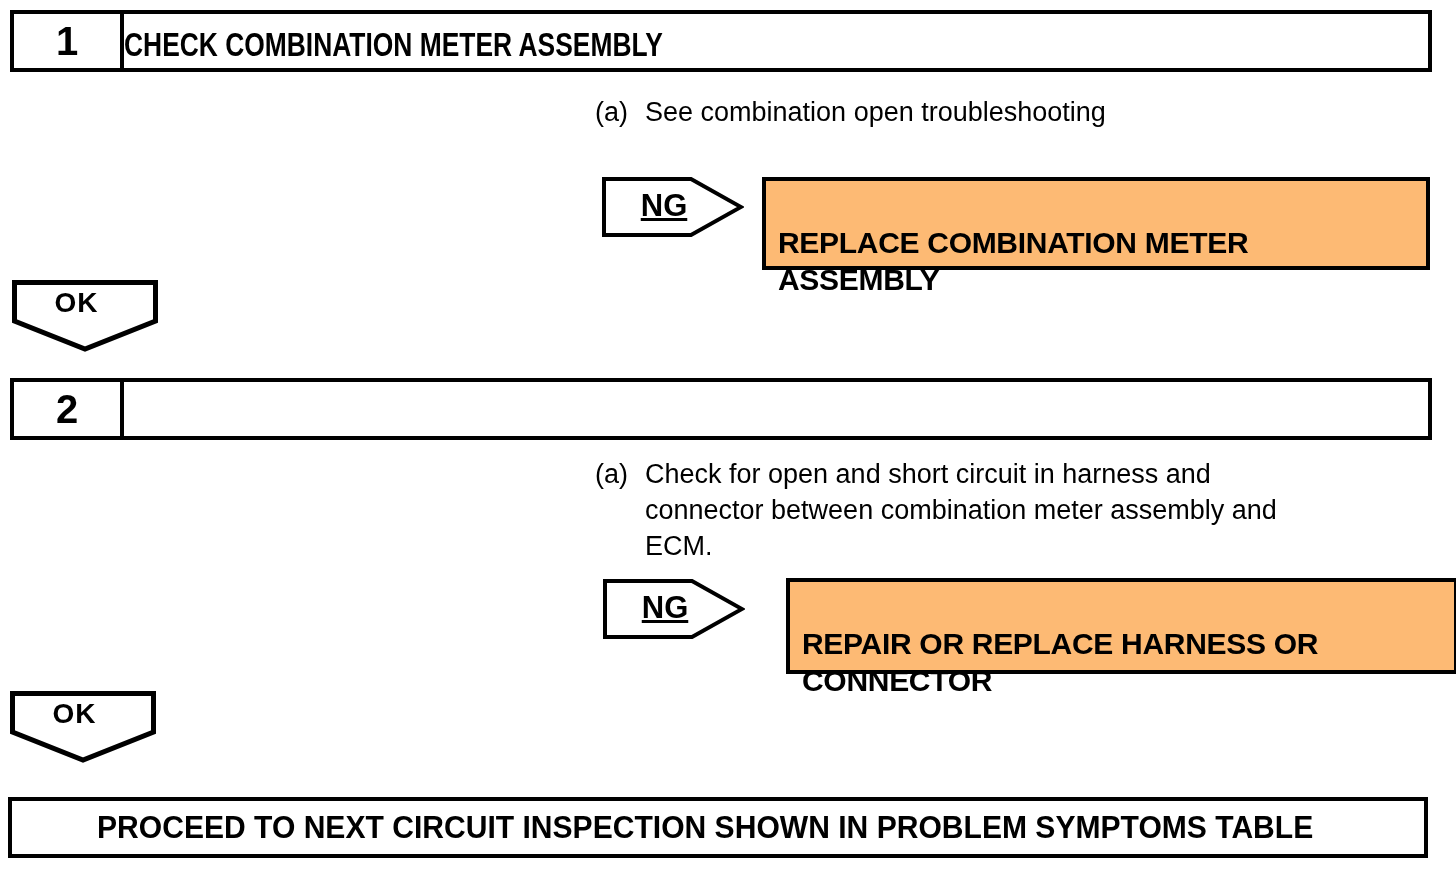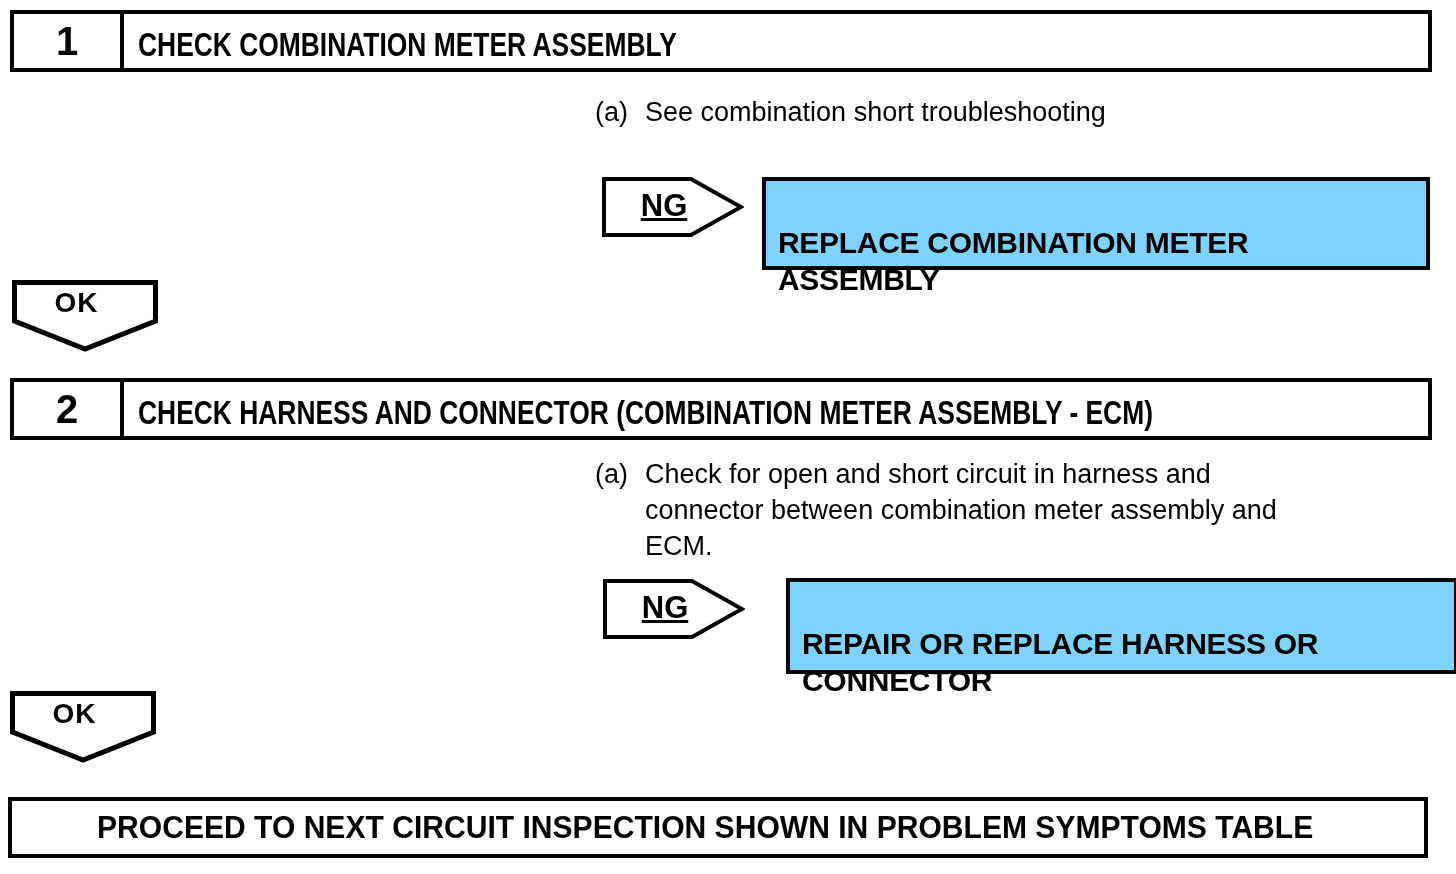--- a/index.html
+++ b/index.html
@@ -27,21 +27,20 @@
     display: flex;
     align-items: center;
     justify-content: center;
     font-size: 40px;
     font-weight: bold;
   }
   .title-cell {
     flex: 1;
     display: flex;
     align-items: center;
-    padding-left: 14px;
     overflow: hidden;
     margin-top: 8px;
   }
   .condensed {
     display: inline-block;
     font-size: 33px;
     font-weight: bold;
     white-space: nowrap;
     transform: scaleX(0.8);
     transform-origin: 0 50%;
@@ -67,21 +66,21 @@
     align-items: center;
     justify-content: center;
     font-size: 31px;
     font-weight: bold;
     text-decoration: underline;
   }
 
   
   .result-box {
     border: 4px solid #000;
-    background: #7dd3fc;
+    background: #fdba74;
     padding: 6px 12px;
     font-size: 30px;
     font-weight: bold;
     line-height: 37px;
     white-space: pre-line;
     letter-spacing: -0.3px;
   }
 
   
   .ok-shape { width: 146px; height: 72px; }
@@ -117,21 +116,21 @@
 
   <div class="abs step-box" style="left:10px; top:10px; width:1422px; height:62px;">
     <div class="num-cell">1</div>
     <div class="title-cell">
       <span class="condensed">CHECK COMBINATION METER ASSEMBLY</span>
     </div>
   </div>
 
   <div class="abs note" style="left:595px; top:94px;">
     <span class="tag">(a)</span>
-    <span class="body">See combination short troubleshooting</span>
+    <span class="body">See combination open troubleshooting</span>
   </div>
 
   <div class="abs ng-shape" style="left:602px; top:177px;">
     <svg width="142" height="60" viewBox="0 0 142 60">
       <polygon points="2,2 89,2 139,30 89,58 2,58" fill="#ffffff" stroke="#000000" stroke-width="4"></polygon>
     </svg>
     <span class="label">NG</span>
   </div>
 
   <div class="abs result-box" style="left:762px; top:177px; width:668px; height:93px;">
@@ -141,23 +140,20 @@
 
   <div class="abs ok-shape" style="left:12px; top:280px;">
     <svg width="146" height="72" viewBox="0 0 146 72">
       <polygon points="2.5,2.5 143.5,2.5 143.5,41 73,69 2.5,41" fill="#ffffff" stroke="#000000" stroke-width="5"></polygon>
     </svg>
     <span class="label">OK</span>
   </div>
 
   <div class="abs step-box" style="left:10px; top:378px; width:1422px; height:62px;">
     <div class="num-cell">2</div>
-    <div class="title-cell">
-      <span class="condensed">CHECK HARNESS AND CONNECTOR (COMBINATION METER ASSEMBLY - ECM)</span>
-    </div>
   </div>
 
   <div class="abs note" style="left:595px; top:456px;">
     <span class="tag">(a)</span>
     <span class="body">Check for open and short circuit in harness and
 connector between combination meter assembly and
 ECM.</span>
   </div>
 
   <div class="abs ng-shape" style="left:603px; top:579px;">

